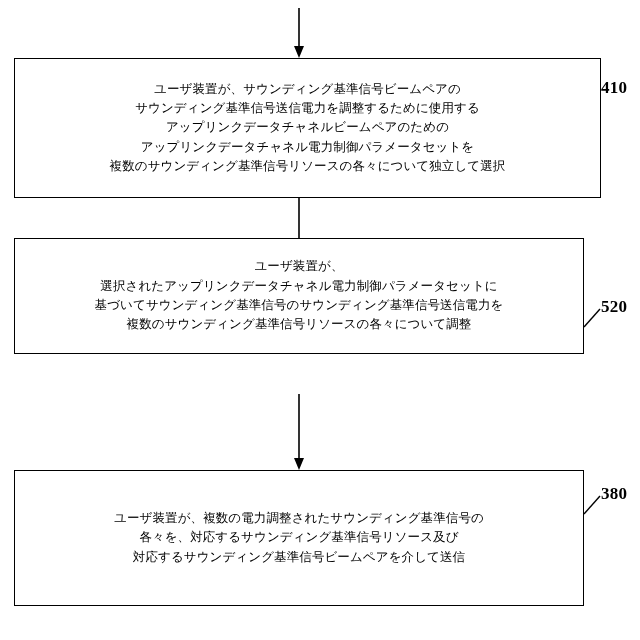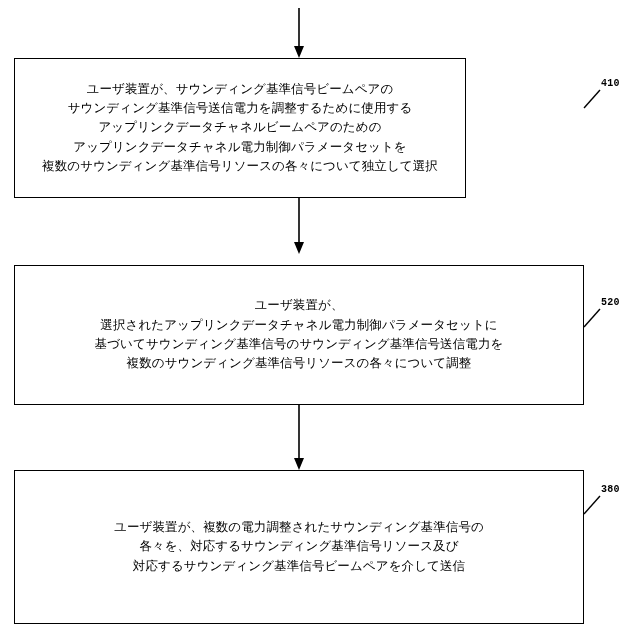--- a/index.html
+++ b/index.html
@@ -38,29 +38,29 @@
   }
   .box-text {
     font-size: 12.5px;
     line-height: 1.55;
     white-space: pre-line;
     letter-spacing: 0.1px;
     padding: 0 8px;
   }
   .ref-label {
     position: absolute;
-    font-size: 10px;
+    font-size: 17px;
     font-weight: bold;
-    font-family: Liberation Mono, monospace;
+    font-family: Liberation Serif, serif;
     letter-spacing: 0.3px;
   }
   
-  #box-410 { left: 14px;  top: 58px;  width: 452px; height: 140px; }
-  #box-420 { left: 14px;  top: 265px; width: 570px; height: 140px; }
-  #box-430 { left: 14px;  top: 470px; width: 570px; height: 154px; }
+  #box-410 { left: 14px;  top: 58px;  width: 587px; height: 140px; }
+  #box-420 { left: 14px;  top: 238px; width: 570px; height: 116px; }
+  #box-430 { left: 14px;  top: 470px; width: 570px; height: 136px; }
   
   #ref-410 { left: 601px; top: 78px; }
   #ref-420 { left: 601px; top: 297px; }
   #ref-430 { left: 601px; top: 484px; }
 </style>
 </head>
 <body>
 
 <div id="canvas">
 

